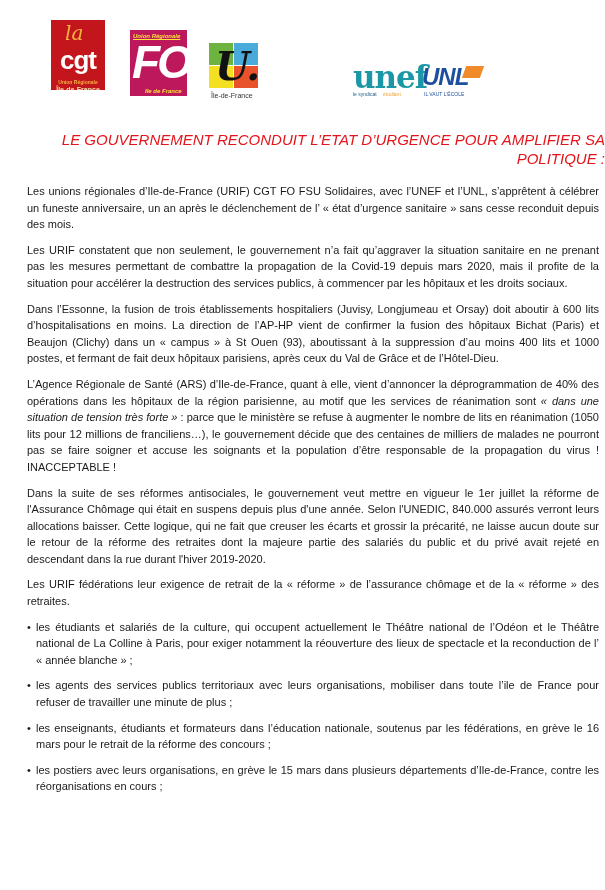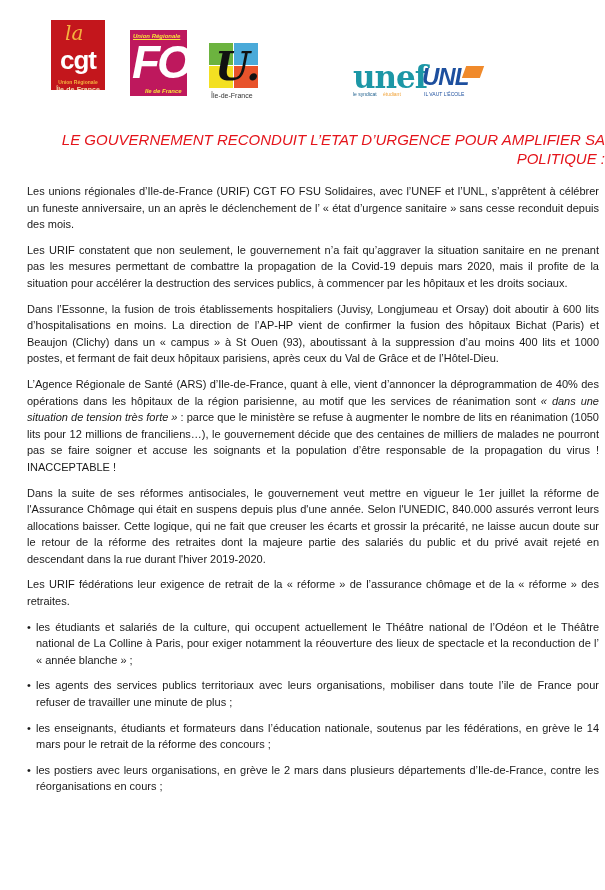--- a/index.html
+++ b/index.html
@@ -91,15 +91,15 @@
 
 <div class="content">
   <p>Les unions régionales d’Ile-de-France (URIF) CGT FO FSU Solidaires, avec l’UNEF et l’UNL, s’apprêtent à célébrer un funeste anniversaire, un an après le déclenchement de l’ « état d’urgence sanitaire » sans cesse reconduit depuis des mois.</p>
   <p>Les URIF constatent que non seulement, le gouvernement n’a fait qu’aggraver la situation sanitaire en ne prenant pas les mesures permettant de combattre la propagation de la Covid-19 depuis mars 2020, mais il profite de la situation pour accélérer la destruction des services publics, à commencer par les hôpitaux et les droits sociaux.</p>
   <p>Dans l’Essonne, la fusion de trois établissements hospitaliers (Juvisy, Longjumeau et Orsay) doit aboutir à 600 lits d’hospitalisations en moins. La direction de l’AP-HP vient de confirmer la fusion des hôpitaux Bichat (Paris) et Beaujon (Clichy) dans un « campus » à St Ouen (93), aboutissant à la suppression d’au moins 400 lits et 1000 postes, et fermant de fait deux hôpitaux parisiens, après ceux du Val de Grâce et de l’Hôtel-Dieu.</p>
   <p><span>L’Agence Régionale de Santé (ARS) d’Ile-de-France, quant à elle, vient d’annoncer la déprogrammation de 40% des opérations dans les hôpitaux de la région parisienne, au motif que les services de réanimation sont </span><em>« dans une situation de tension très forte »</em><span> : parce que le ministère se refuse à augmenter le nombre de lits en réanimation (1050 lits pour 12 millions de franciliens…), le gouvernement décide que des centaines de milliers de malades ne pourront pas se faire soigner et accuse les soignants et la population d’être responsable de la propagation du virus ! INACCEPTABLE !</span></p>
   <p>Dans la suite de ses réformes antisociales, le gouvernement veut mettre en vigueur le 1er juillet la réforme de l'Assurance Chômage qui était en suspens depuis plus d'une année. Selon l'UNEDIC, 840.000 assurés verront leurs allocations baisser. Cette logique, qui ne fait que creuser les écarts et grossir la précarité, ne laisse aucun doute sur le retour de la réforme des retraites dont la majeure partie des salariés du public et du privé avait rejeté en descendant dans la rue durant l'hiver 2019-2020.</p>
   <p>Les URIF fédérations leur exigence de retrait de la « réforme » de l’assurance chômage et de la « réforme » des retraites.</p>
   <div class="bullet"><span class="dot">•</span><span>les étudiants et salariés de la culture, qui occupent actuellement le Théâtre national de l’Odéon et le Théâtre national de La Colline à Paris, pour exiger notamment la réouverture des lieux de spectacle et la reconduction de l’ « année blanche » ;</span></div>
   <div class="bullet"><span class="dot">•</span><span>les agents des services publics territoriaux avec leurs organisations, mobiliser dans toute l’ile de France pour refuser de travailler une minute de plus ;</span></div>
-  <div class="bullet"><span class="dot">•</span><span>les enseignants, étudiants et formateurs dans l’éducation nationale, soutenus par les fédérations, en grève le 14 mars pour le retrait de la réforme des concours ;</span></div>
-  <div class="bullet"><span class="dot">•</span><span>les postiers avec leurs organisations, en grève le 2 mars dans plusieurs départements d’Ile-de-France, contre les réorganisations en cours ;</span></div>
+  <div class="bullet"><span class="dot">•</span><span>les enseignants, étudiants et formateurs dans l’éducation nationale, soutenus par les fédérations, en grève le 16 mars pour le retrait de la réforme des concours ;</span></div>
+  <div class="bullet"><span class="dot">•</span><span>les postiers avec leurs organisations, en grève le 15 mars dans plusieurs départements d’Ile-de-France, contre les réorganisations en cours ;</span></div>
 </div>
 
 </body></html>

